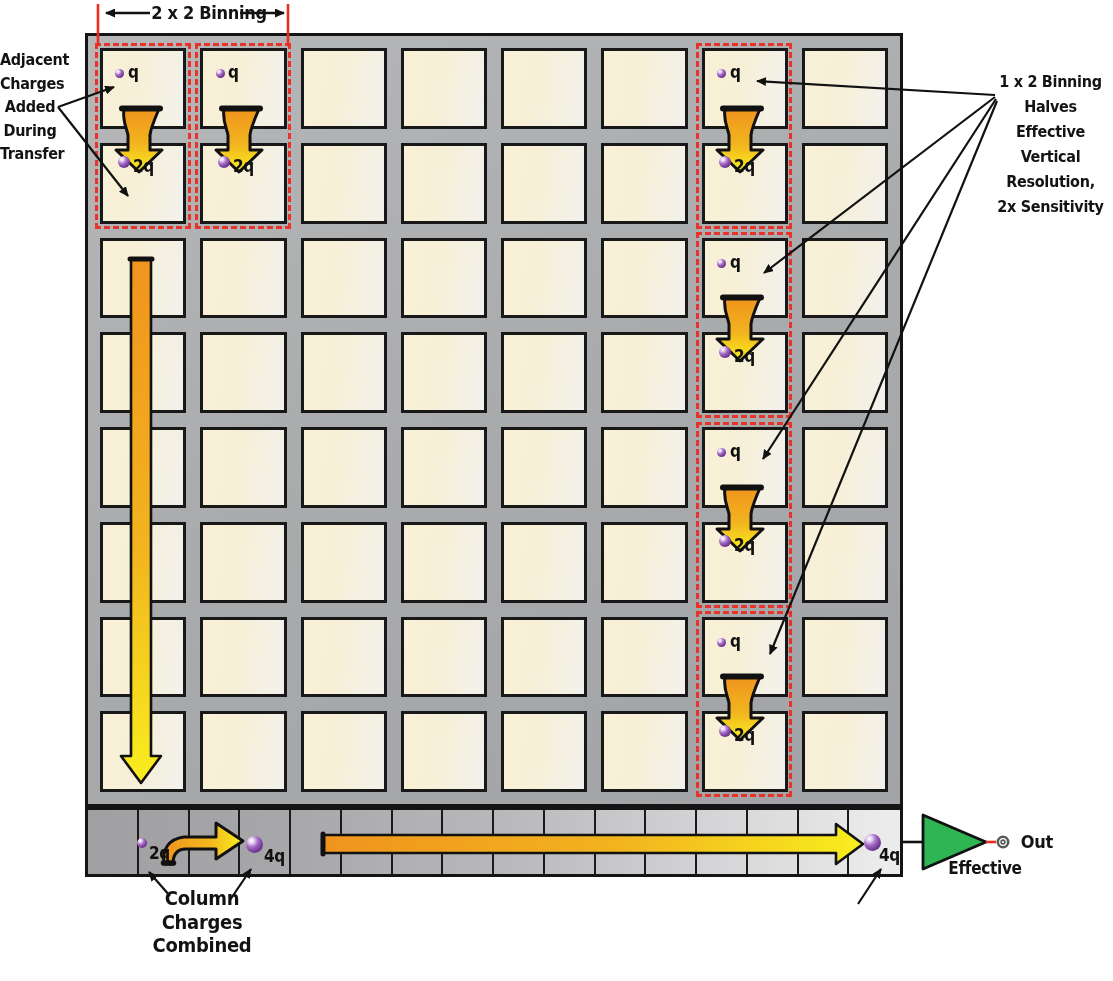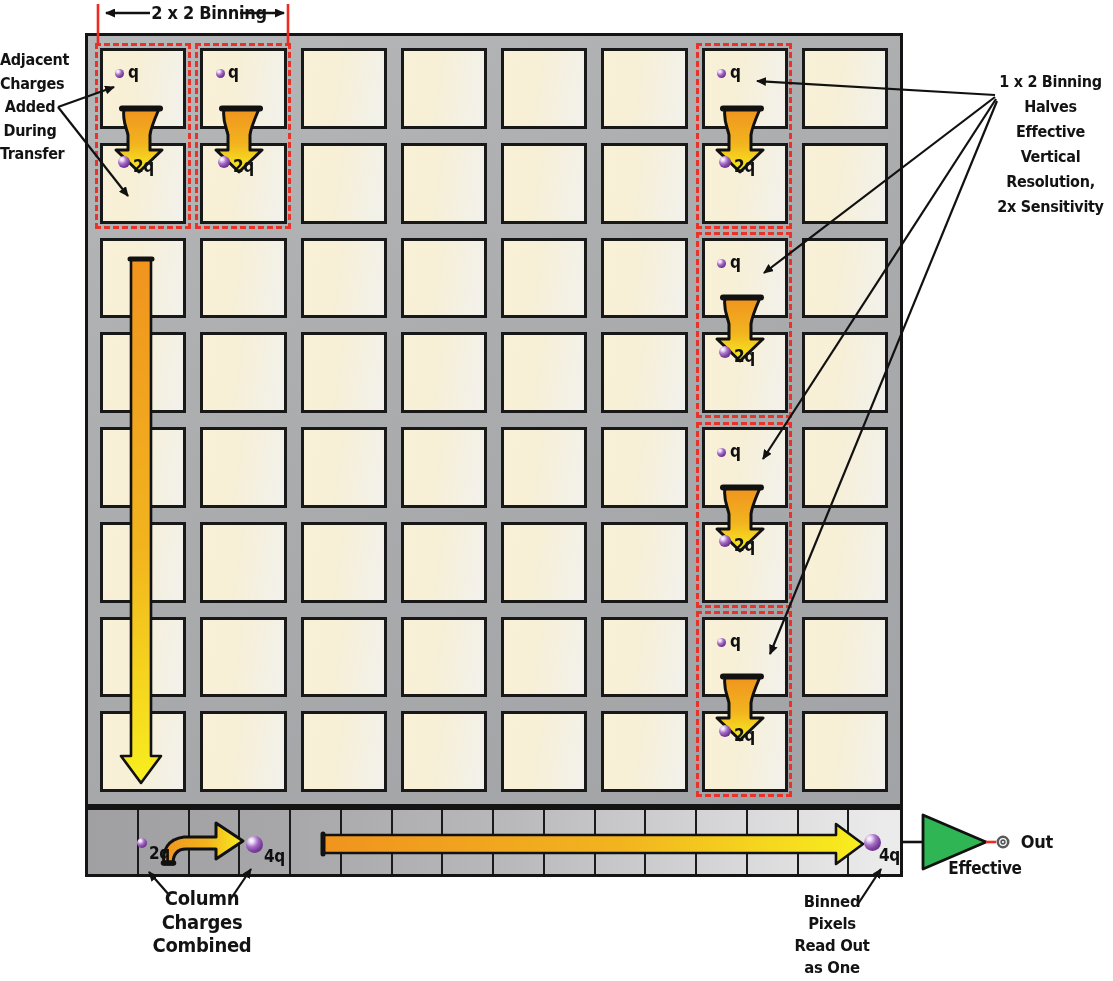--- a/index.html
+++ b/index.html
@@ -279,20 +279,16 @@
 Added
 During
 Transfer</div>
   <div class="label" style="left:988px;top:69px;width:125px;font-size:16px;line-height:25px;">1 x 2 Binning
 Halves Effective
 Vertical Resolution,
 2x Sensitivity</div>
   <div class="label" style="left:146px;top:887px;width:112px;font-size:20px;line-height:23.5px;">Column
 Charges
 Combined</div>
-  <div class="label" style="left:778px;top:891px;width:108px;font-size:16.5px;line-height:22px;">Binned
-Pixels
-Read Out
-as One</div>
   <div class="label" style="left:938px;top:859px;width:94px;font-size:17px;line-height:18px;">Effective</div>
   <div class="label" style="left:1013px;top:832px;width:40px;font-size:18px;line-height:20px;text-align:right;">Out</div>
 
 </div>
 
 </body></html>

